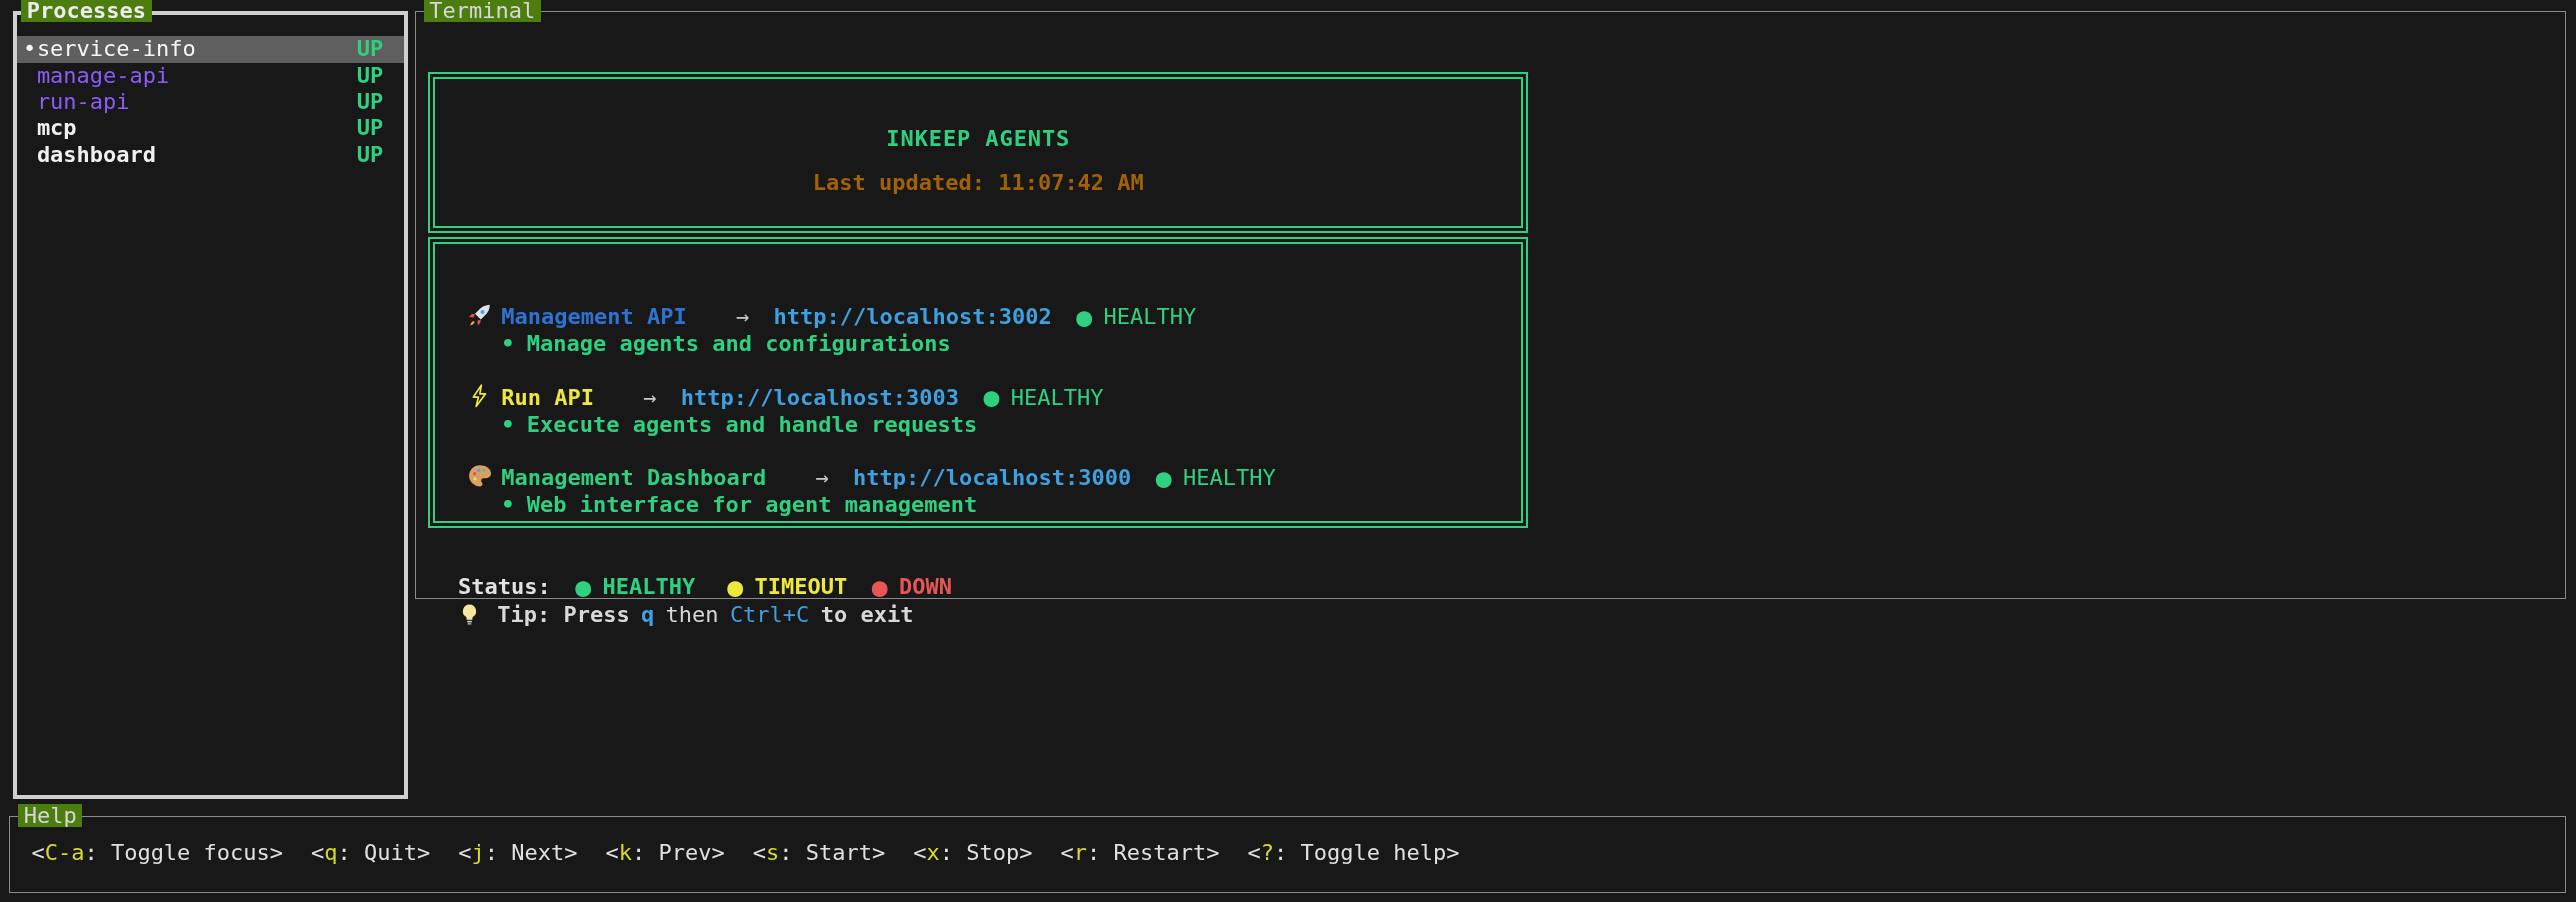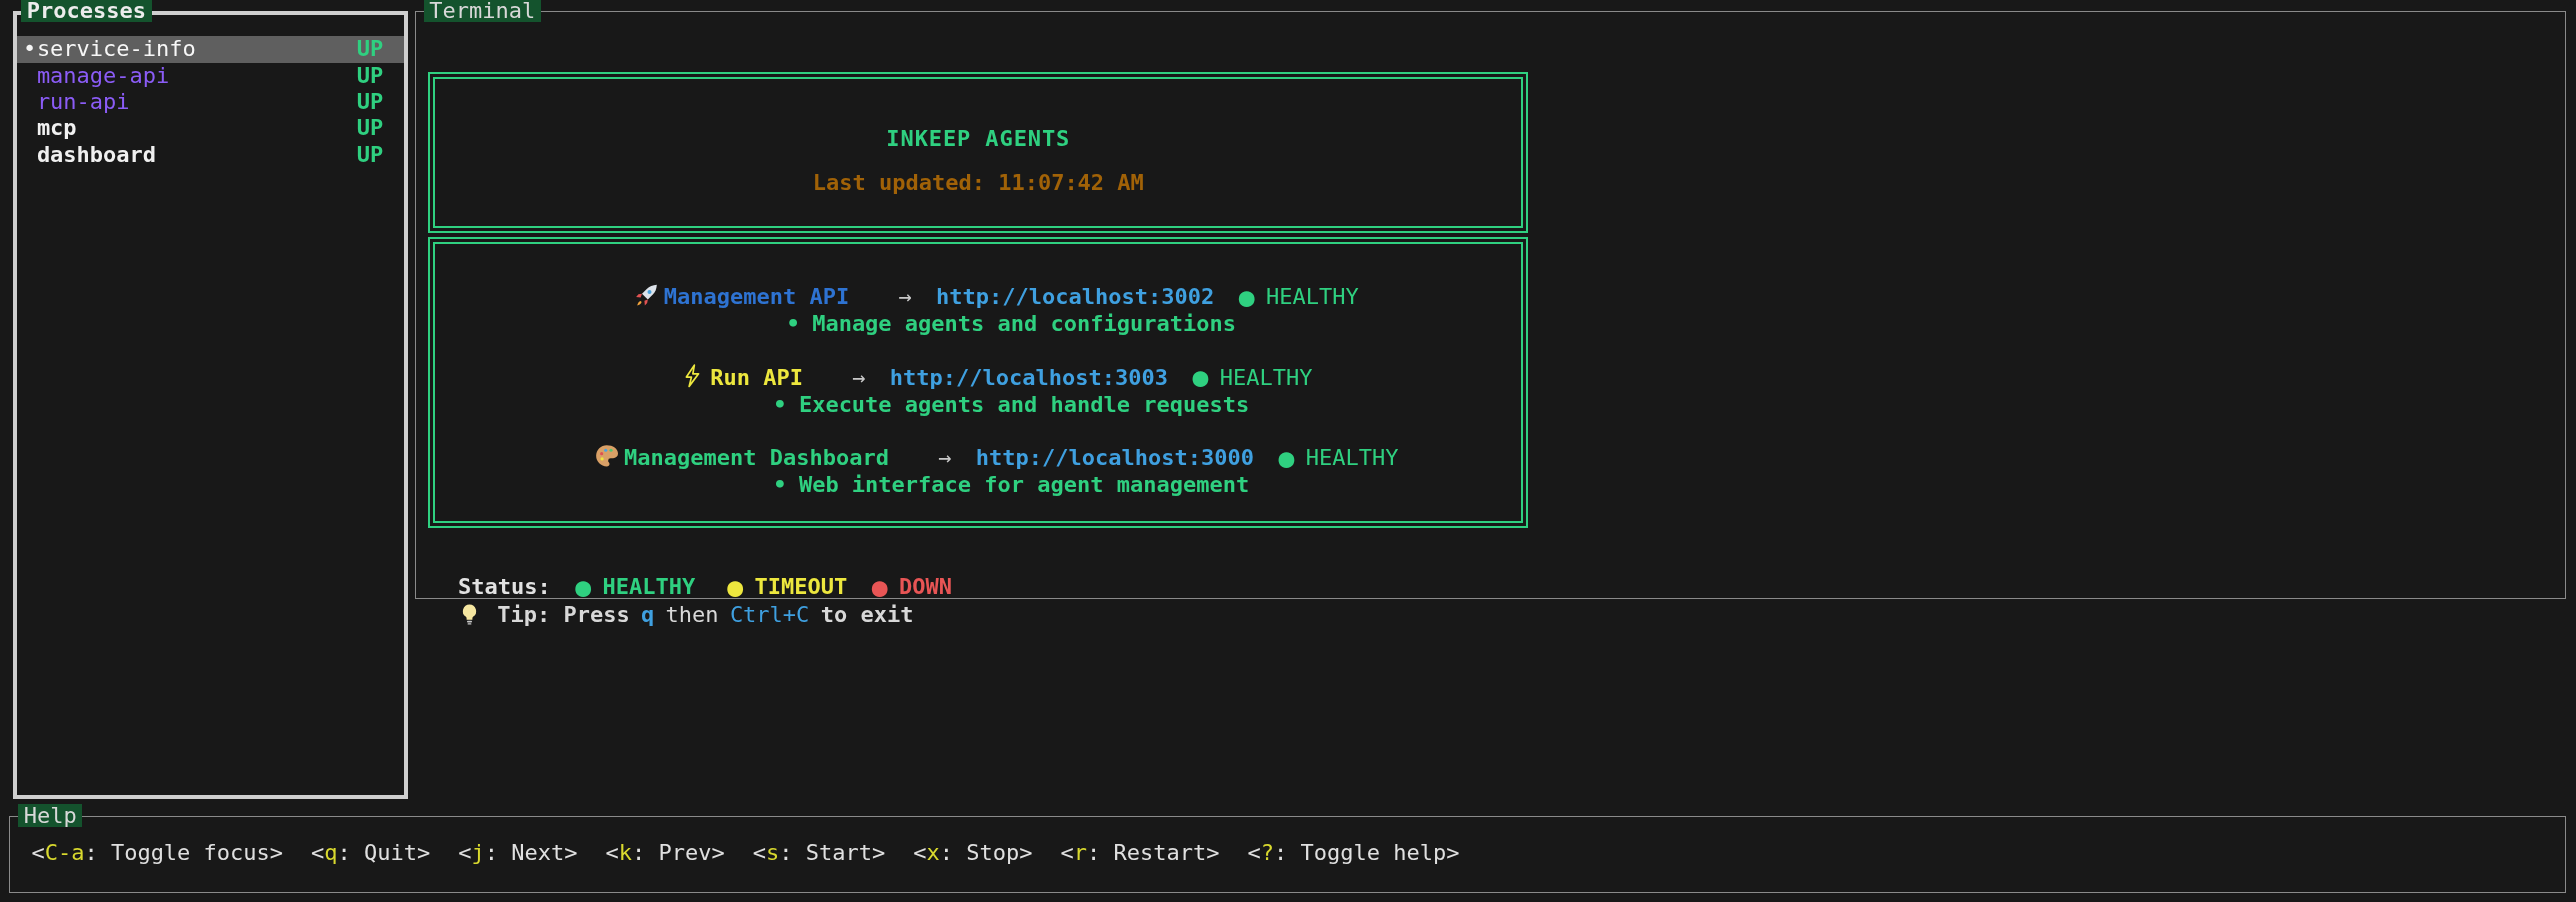--- a/index.html
+++ b/index.html
@@ -4,21 +4,21 @@
 <style>
   * { margin:0; padding:0; box-sizing:border-box; }
   html,body { background:#181818; }
   body {
     width:2576px; height:903px; position:relative; overflow:hidden;
     font-family:"DejaVu Sans Mono","Liberation Mono",monospace;
     font-size:22px; color:#dcdcdc;
   }
   .panel { position:absolute; }
   .panel-title {
-    position:absolute; background:#14532d; padding:0 5.7px; line-height:23px;
+    position:absolute; background:#4d7c0f; padding:0 5.7px; line-height:23px;
     white-space:nowrap; z-index:3;
   }
 
   
   #processes-panel {
     left:13.2px; top:11.3px; width:395px; height:788px;
     border:4.7px solid #cfcfcf;
   }
   #processes-panel .panel-title { top:-16px; left:3.8px; font-weight:bold; color:#ececec; }
   .proc-rows { padding-top:21px; }
@@ -41,21 +41,21 @@
   #terminal-panel .panel-title { top:-13.2px; left:7.6px; color:#d8d8d8; }
 
   .green-box {
     position:absolute; left:12.3px; width:1100px;
     border:7.6px double #2fd080;
   }
   #header-box { top:60px; height:161px; text-align:center; }
   .hdr-title { padding-top:47px; font-weight:bold; color:#2fd080; line-height:26.4px; letter-spacing:0.9px; }
   .hdr-updated { margin-top:17px; font-weight:bold; color:#a16207; line-height:26.4px; }
 
-  #services-box { top:225px; height:291px; padding:38px 0 0 32px;text-align:center; }
+  #services-box { top:225px; height:291px; padding:58px 0 0 32px; }
   .svc-block { margin-bottom:24.6px; white-space:nowrap; }
   .svc-line1, .svc-line2 { height:28px; line-height:28px; }
   .svc-icon { display:inline-block; width:34px; vertical-align:-3.8px; }
   .svc-icon svg { width:25.5px; height:25.5px; }
   .svc-name { font-weight:bold; }
   .c-blue   { color:#2e73d2; }
   .c-yellow { color:#ede73e;margin-top:40px; }
   .c-green  { color:#2fd080; }
   .svc-arrow { color:#c8c8c8; margin:0 24.6px 0 49px; }
   .svc-url { font-weight:bold; color:#3fa0e0; }

